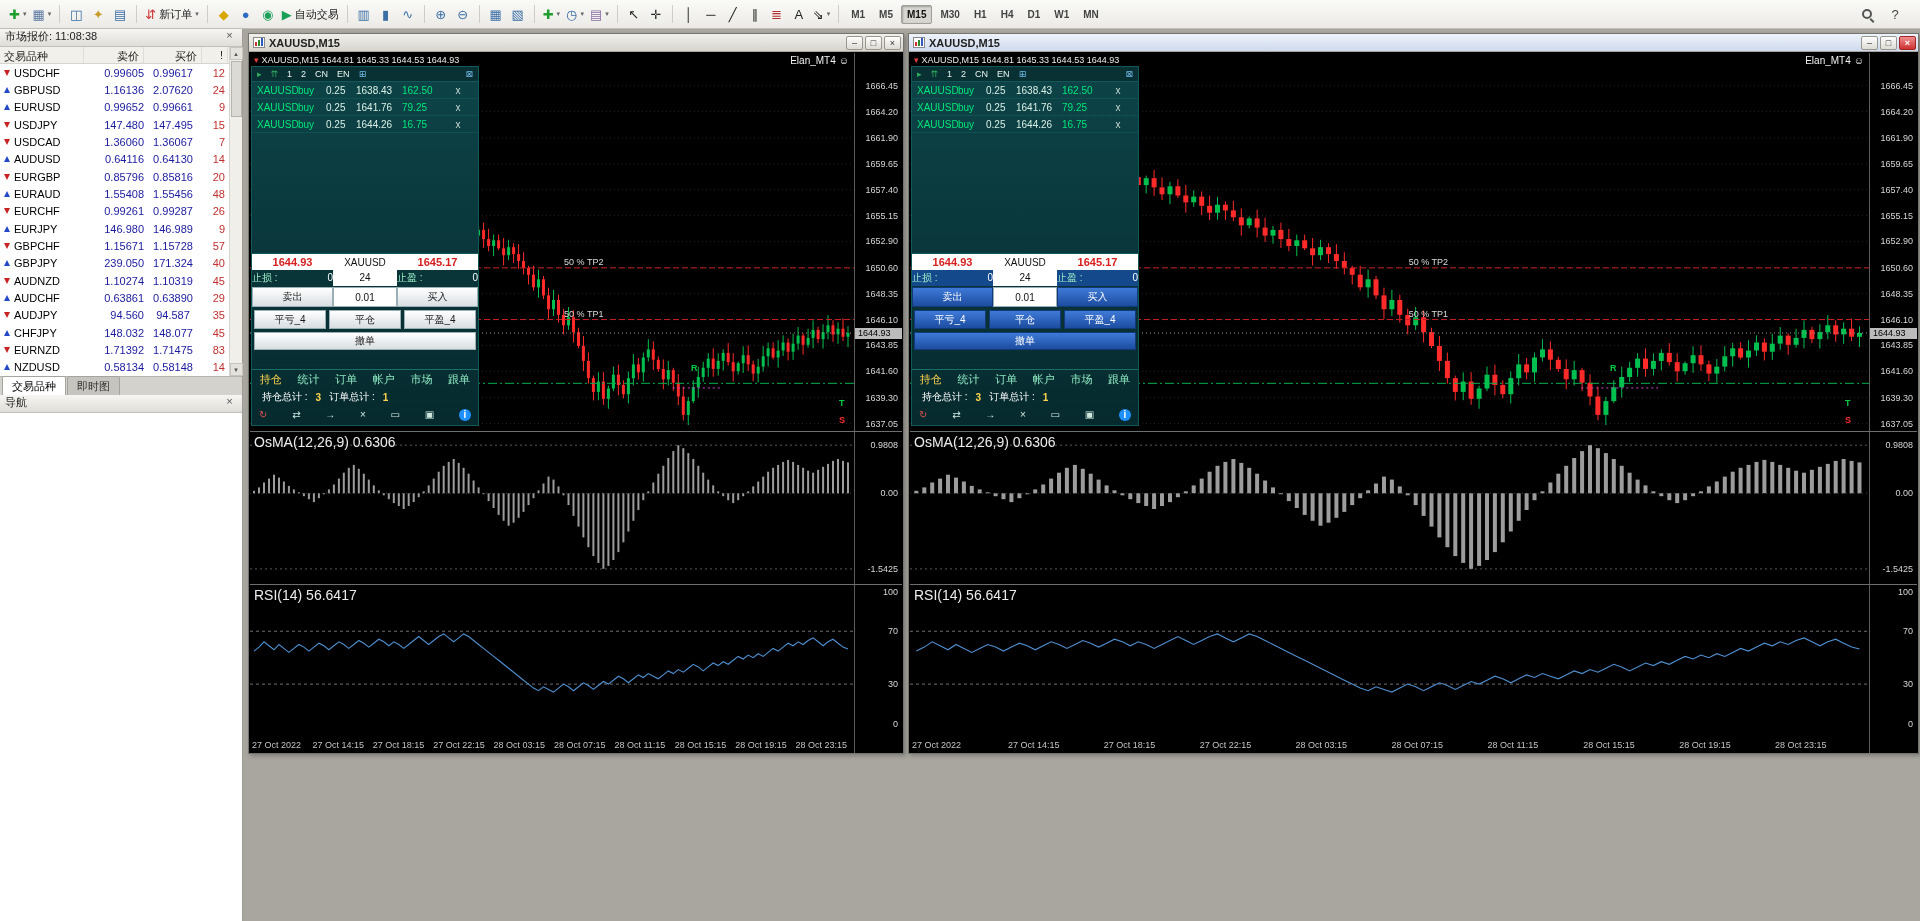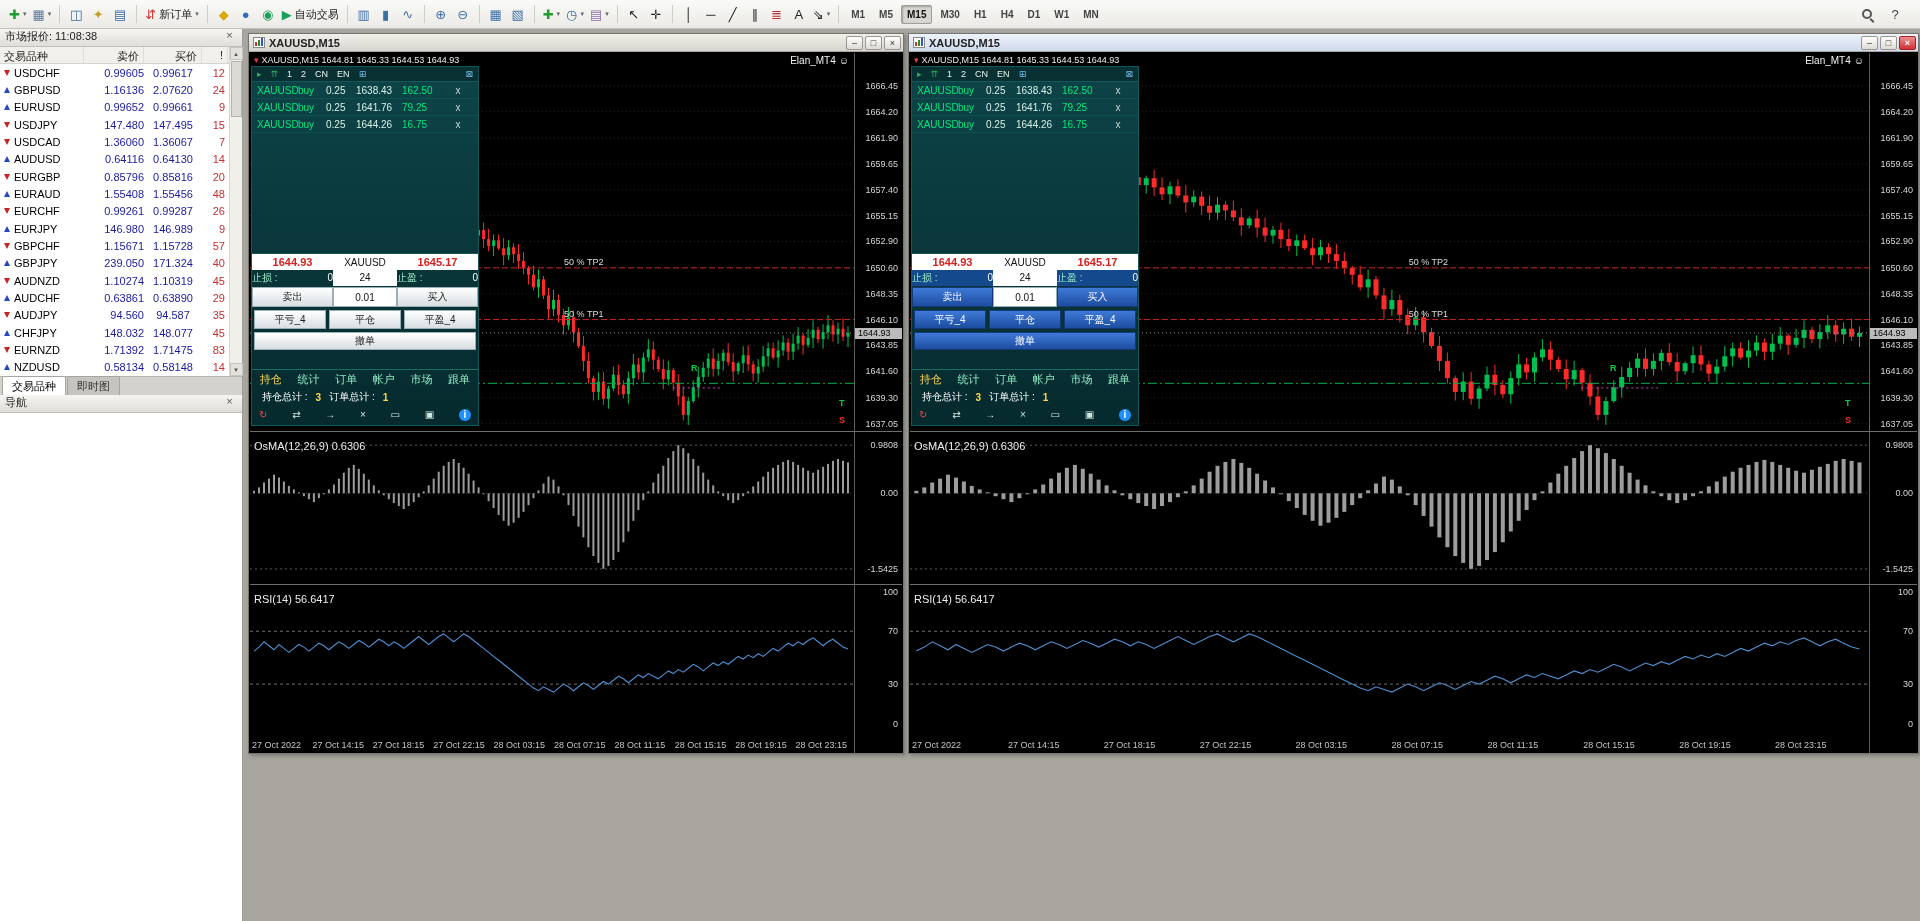--- a/index.html
+++ b/index.html
@@ -59,21 +59,21 @@
 .pane-plot{flex:1;position:relative;overflow:hidden}
 .pane-plot svg{position:absolute;left:0;top:0}
 .pane-scale{width:48px;flex:none;position:relative;border-left:1px solid #5c5c5c;background:#000;overflow:hidden}
 .pane-sep{height:1px;flex:none;background:#6e6e6e}
 .scale-label{position:absolute;right:4px;font-size:9px;color:#d6d6d6;white-space:nowrap}
 .price-tag{position:absolute;left:0;right:0;background:#bcbcbc;color:#000;font-size:9px;padding-left:3px;line-height:11px}
 .ohlc-header{position:absolute;left:4px;top:2px;font-size:9px;color:#ececec;z-index:6;white-space:nowrap}
 .ohlc-caret{color:#e04040;margin-right:3px}
 .watermark{position:absolute;right:5px;top:2px;font-size:10px;color:#f2f2f2;z-index:6}
 .wm-face{margin-left:3px}
-.ind-label{position:absolute;left:4px;top:8px;font-size:11px;color:#ececec;z-index:3;white-space:nowrap}
+.ind-label{position:absolute;left:4px;top:2px;font-size:14px;color:#ececec;z-index:3;white-space:nowrap}
 .time-axis{height:16px;flex:none;display:flex;background:#000}
 .time-plot{flex:1;position:relative;overflow:hidden}
 .time-corner{width:48px;flex:none;border-left:1px solid #5c5c5c}
 .time-label{position:absolute;top:3px;font-size:9px;color:#c4c4c4;white-space:nowrap}
 .ea-panel{position:absolute;left:1px;top:13px;width:228px;bottom:5px;z-index:5;display:flex;flex-direction:column;background:linear-gradient(#0d4448,#062a2e);border:1px solid #11595a;font-size:10px;overflow:hidden}
 .ea-mini{height:15px;flex:none;display:flex;align-items:center;gap:9px;padding:0 5px;background:rgba(0,0,0,.28);border-bottom:1px solid #11595a;color:#dfe}
 .ea-mini .mi{font-size:9px;line-height:1}
 .ea-mini .mi.last{margin-left:auto}
 .ea-pos{height:17px;flex:none;display:flex;align-items:center;border-bottom:1px solid rgba(20,100,95,.45)}
 .ea-pos span{white-space:nowrap;overflow:hidden}

